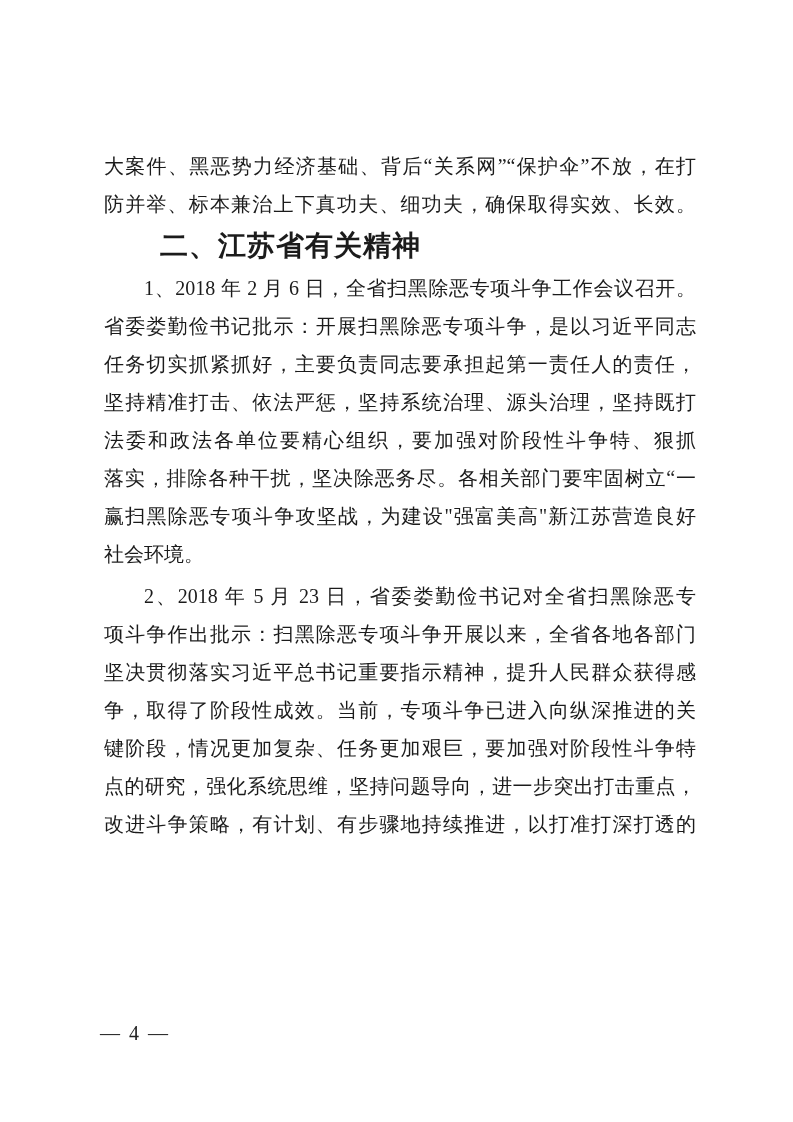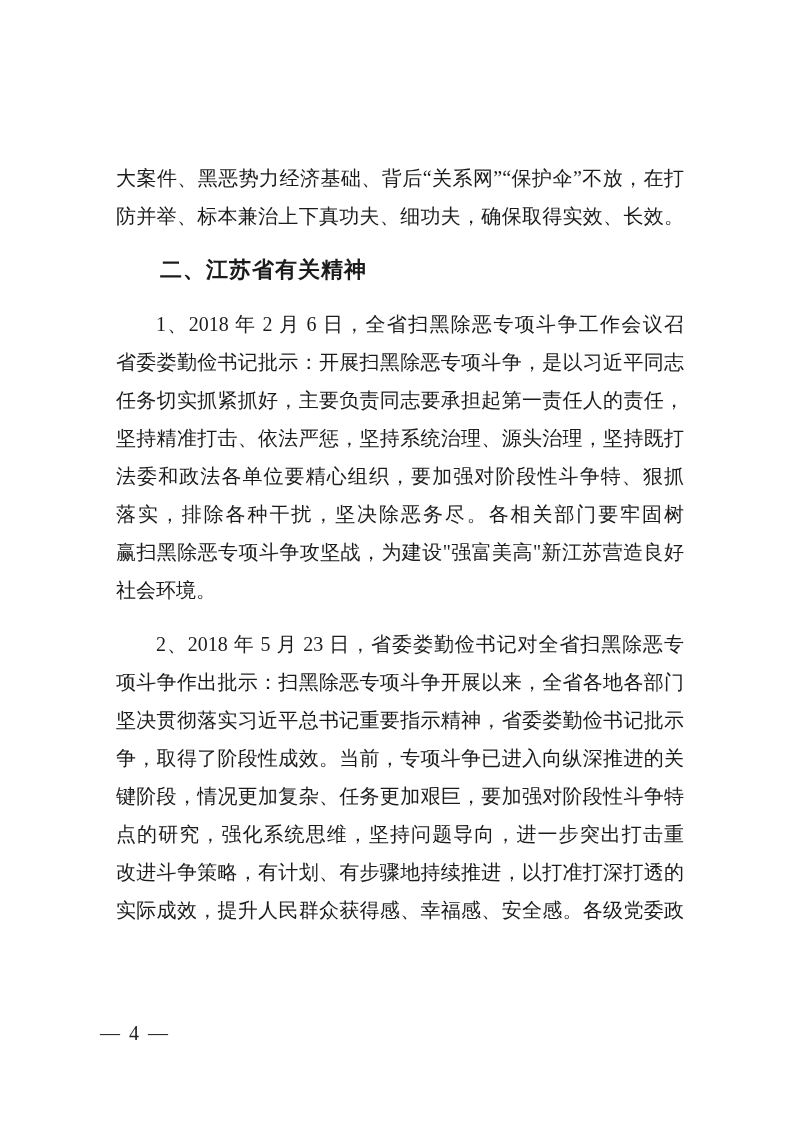--- a/index.html
+++ b/index.html
@@ -16,38 +16,38 @@
     font-family: "Liberation Serif", serif;
     color: #1b1b1b;
   }
   .content {
     position: absolute;
     left: 100px;
     top: 143px;
     width: 600px;
     font-size: 20px;
   }
-  .para { margin: 16px; padding: 0; }
+  .para { margin: 4px; padding: 0; }
   .line {
     height: 38px;
     line-height: 38px;
     overflow: hidden;
     text-align: left;
   }
   .line.fill {
     text-align: justify;
     text-align-last: justify;
   }
   .line.indent {
     text-indent: 2em;
   }
   .para.heading .line {
     font-family: "Liberation Sans", "DejaVu Sans", sans-serif;
     font-weight: bold;
-    font-size: 22px;
+    font-size: 28px;
     letter-spacing: 1px;
   }
   .footer {
     position: absolute;
     left: 100px;
     top: 1014px;
     height: 38px;
     line-height: 38px;
     font-size: 20px;
     color: #222222;
@@ -72,24 +72,23 @@
         <div class="line fill">任务切实抓紧抓好，主要负责同志要承担起第一责任人的责任，</div>
         <div class="line fill">坚持精准打击、依法严惩，坚持系统治理、源头治理，坚持既打</div>
         <div class="line fill">法委和政法各单位要精心组织，要加强对阶段性斗争特、狠抓</div>
         <div class="line fill">落实，排除各种干扰，坚决除恶务尽。各相关部门要牢固树立“一</div>
         <div class="line fill">赢扫黑除恶专项斗争攻坚战，为建设"强富美高"新江苏营造良好</div>
         <div class="line">社会环境。</div>
       </div>
       <div class="para body">
         <div class="line fill indent">2、2018 年 5 月 23 日，省委娄勤俭书记对全省扫黑除恶专</div>
         <div class="line fill">项斗争作出批示：扫黑除恶专项斗争开展以来，全省各地各部门</div>
-        <div class="line fill">坚决贯彻落实习近平总书记重要指示精神，省委娄勤俭书记批示</div>
+        <div class="line fill">坚决贯彻落实习近平总书记重要指示精神，提升人民群众获得感</div>
         <div class="line fill">争，取得了阶段性成效。当前，专项斗争已进入向纵深推进的关</div>
         <div class="line fill">键阶段，情况更加复杂、任务更加艰巨，要加强对阶段性斗争特</div>
         <div class="line fill">点的研究，强化系统思维，坚持问题导向，进一步突出打击重点，</div>
         <div class="line fill">改进斗争策略，有计划、有步骤地持续推进，以打准打深打透的</div>
-        <div class="line fill">实际成效，提升人民群众获得感、幸福感、安全感。各级党委政</div>
       </div>
     </div>
   <div class="footer">
     <span>— 4 —</span>
   </div>
 </div>
 
 </body></html>

